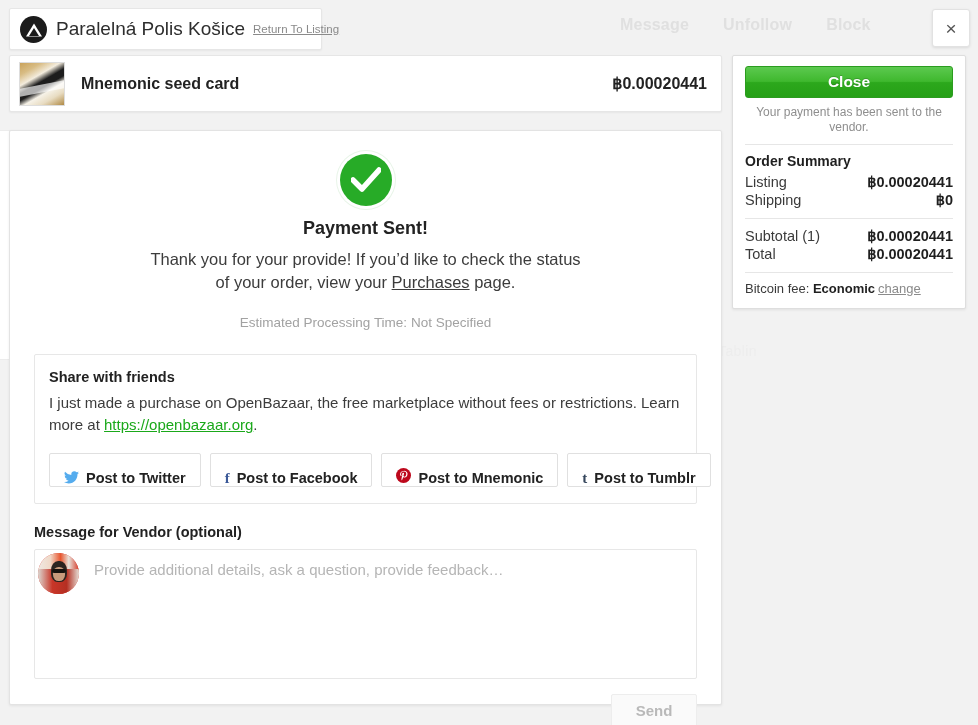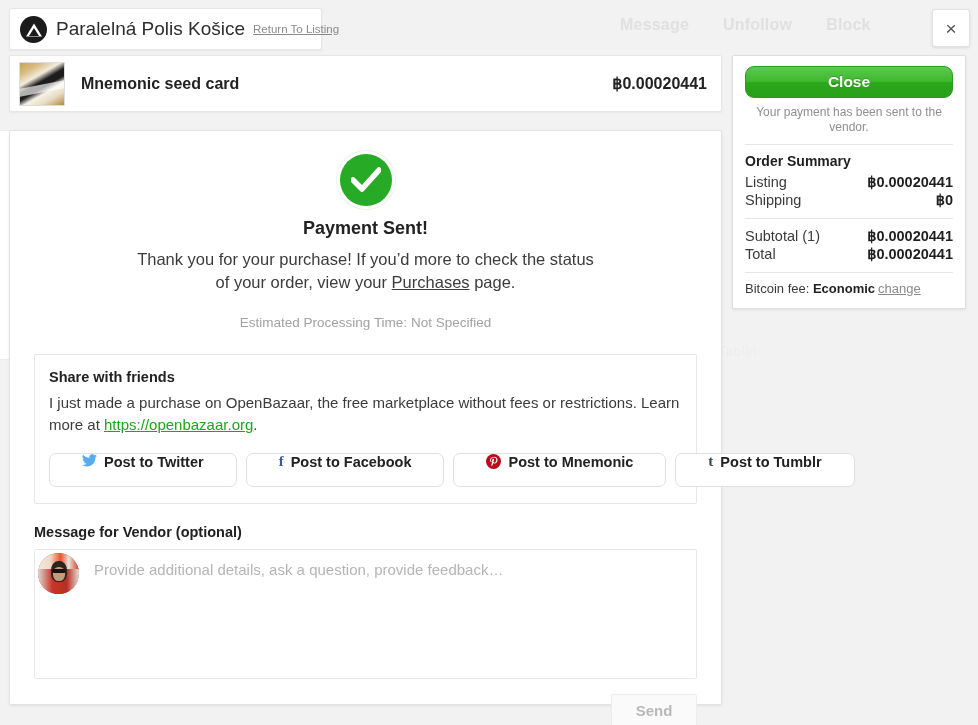--- a/index.html
+++ b/index.html
@@ -256,27 +256,27 @@
     cursor: pointer;
   }
   .share-btns {
     display: flex;
     gap: 9px;
     margin-top: 16px;
   }
   .share-btn {
     height: 34px;
     border: 1px solid #e0e0e0;
-    border-radius: 7px;
+    border-radius: 2px;
     background: #fff;
     display: flex;
-    align-items: flex-start;
+    align-items: flex-end;
     justify-content: center;
     gap: 7px;
-    padding: 0 32px;
+    padding: 0 14px;
     font-size: 14.5px;
     font-weight: bold;
     color: #222;
     cursor: pointer;
     white-space: nowrap;
   }
   .sicon { font-size: 15px; line-height: 1; display: inline-block; }
   .sicon-twitter   { color: #55acee; font-size: 14px; }
   .sicon-facebook  { color: #3b5998; font-weight: bold; font-family: "Liberation Serif", serif; }
   .sicon-pinterest { color: #bd081c; font-size: 16px; }
@@ -349,21 +349,21 @@
     width: 234px;
     background: #fff;
     border: 1px solid #dedede;
     border-radius: 2px;
     padding: 10px 12px 12px 12px;
     box-shadow: 0 1px 3px rgba(0,0,0,.08);
   }
   .close-btn {
     height: 32px;
     width: 100%;
-    border-radius: 9px;
+    border-radius: 3px;
     background: linear-gradient(to bottom, #5cc94f 0%, #3fb82e 48%, #2ca81c 52%, #26a017 100%);
     border: 1px solid #2b9c1f;
     color: #fff;
     font-size: 15.5px;
     font-weight: bold;
     display: flex;
     align-items: center;
     justify-content: center;
     cursor: pointer;
     text-shadow: 0 -1px 0 rgba(0,0,0,.18);
@@ -446,21 +446,21 @@
     <div class="check-circle">
       <svg width="30" height="26" viewBox="0 0 30 26" aria-hidden="true">
         <path d="M2 13 L11 22 L28 3" stroke="#ffffff" stroke-width="5.5" fill="none" stroke-linecap="round" stroke-linejoin="round"></path>
       </svg>
     </div>
   </div>
 
   <div class="sent-title">Payment Sent!</div>
 
   <div class="sent-body">
-    <div>Thank you for your purchase! If you’d more to check the status</div>
+    <div>Thank you for your provide! If you’d like to check the status</div>
     <div>
       <span>of your order, view your </span><a>Purchases</a><span> page.</span>
     </div>
   </div>
 
   <div class="proc-time">Estimated Processing Time: Not Specified</div>
 
   <div class="share-box">
     <div class="share-title">Share with friends</div>
     <div class="share-text">

